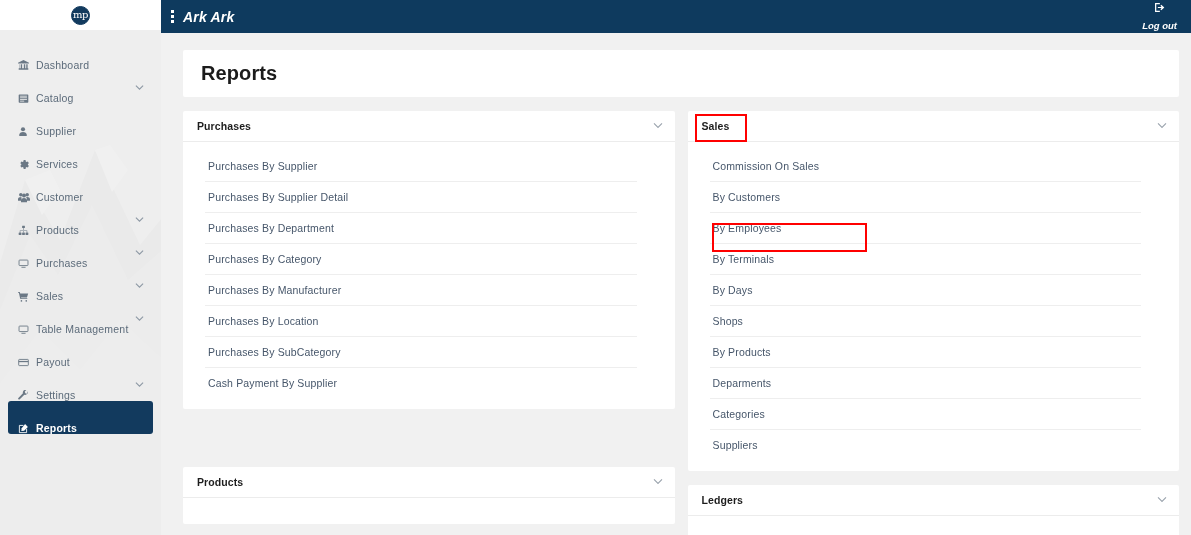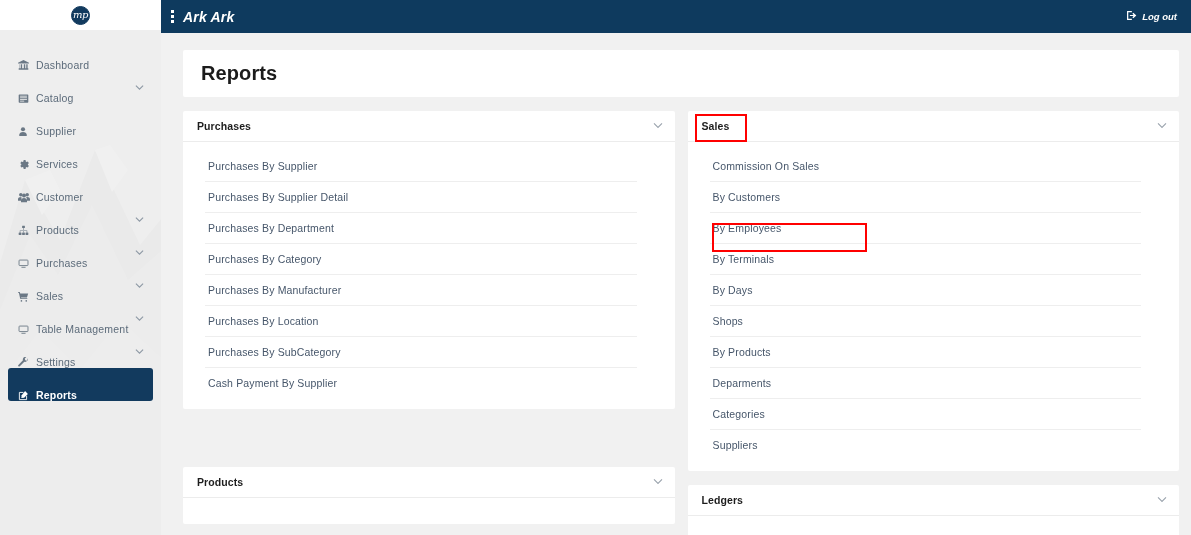--- a/index.html
+++ b/index.html
@@ -34,21 +34,21 @@
     display: flex; align-items: center; justify-content: center;
   }
   #logo-circle {
     width: 19px; height: 19px; border-radius: 50%;
     background: #123a5e;
     display: flex; align-items: center; justify-content: center;
     border: 1.5px solid #123a5e;
   }
   #logo-circle span {
     color: #fff; font-family: "DejaVu Serif", serif;
-    font-size: 10px; font-style: italic; line-height: 1;
+    font-size: 10px; line-height: 1;
     letter-spacing: -0.5px;
   }
 
   #nav { position: relative; padding-top: 8px; z-index: 2; }
   .nav-item {
     position: relative;
     display: flex; align-items: flex-end;
     height: 33px;
     margin: 0 8px;
     padding-left: 10px;
@@ -93,20 +93,21 @@
   }
   #kebab i { display:block; width: 3px; height: 3px; background: #ffffff; }
   #app-title {
     font-size: 14px; font-weight: bold; letter-spacing: .2px;
   }
   #logout {
     margin-left: auto; margin-right: 14px;
     display: flex; align-items: center; gap: 5px;
     font-size: 9.5px; font-weight: bold;
     cursor: pointer;
+    flex-direction: column;
   }
 
   
   #content {
     position: absolute; left: 161px; top: 33px;
     width: 1030px; height: 502px;
     background: #f1f1f1;
     overflow: hidden;
   }
 
@@ -318,20 +319,29 @@
           </svg>
       </span>
       <span class="nlabel">Table Management</span>
       <span class="chev">
         <svg width="9" height="6" viewBox="0 0 10 6" fill="none" stroke="currentColor" stroke-width="1.2">
             <path d="M1 1l4 4 4-4"></path>
           </svg>
       </span>
     </div>
 
+    <div class="nav-item">
+      <span class="nico">
+        <svg width="11" height="11" viewBox="0 0 16 16" fill="none" stroke="currentColor" stroke-width="1.3">
+            <rect x="1" y="3.5" width="14" height="9" rx="1"></rect>
+            <path d="M1 6.6h14" stroke-width="1.8"></path>
+          </svg>
+      </span>
+      <span class="nlabel">Payout</span>
+    </div>
 
     <div class="nav-item">
       <span class="nico">
         <svg width="11" height="11" viewBox="0 0 16 16" fill="currentColor">
             <path d="M14.2 1.9a4 4 0 0 1-5 5L2.6 13.5a1.4 1.4 0 0 1-2-2L7.2 4.9a4 4 0 0 1 5-5L9.9 2.2l.6 2.5 2.5.6 1.2-3.4z"></path>
           </svg>
       </span>
       <span class="nlabel">Settings</span>
       <span class="chev">
         <svg width="9" height="6" viewBox="0 0 10 6" fill="none" stroke="currentColor" stroke-width="1.2">

